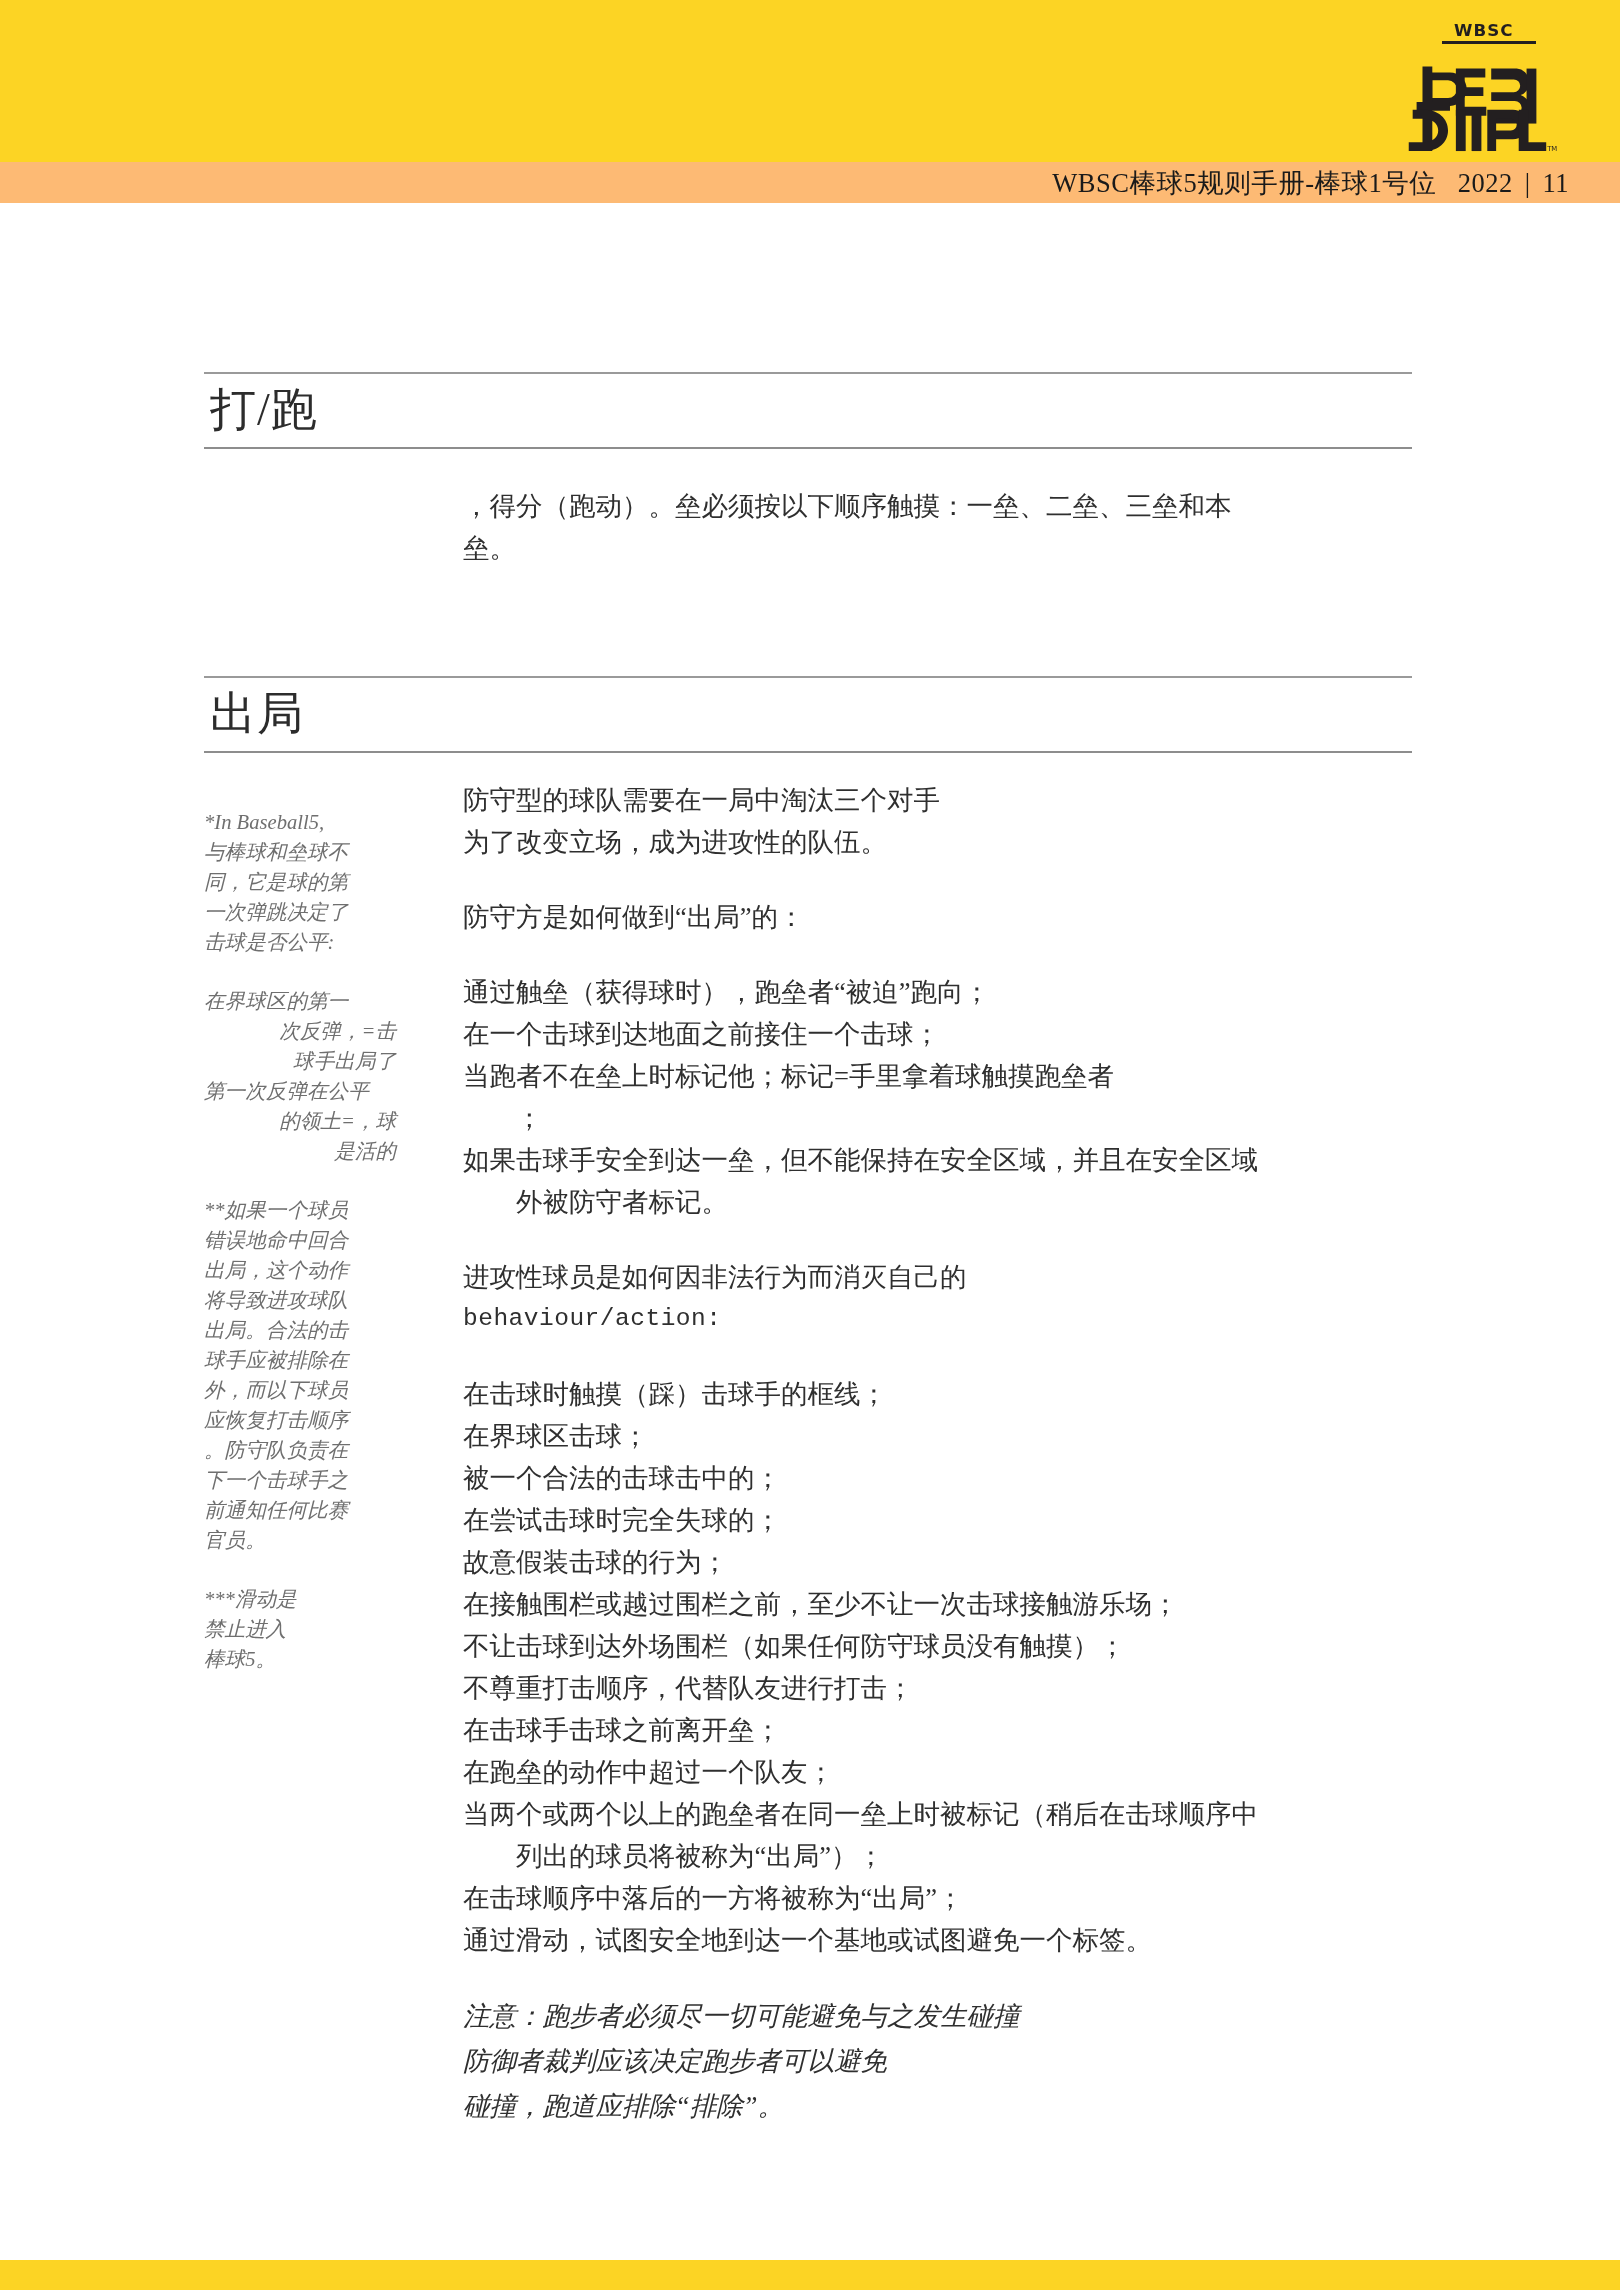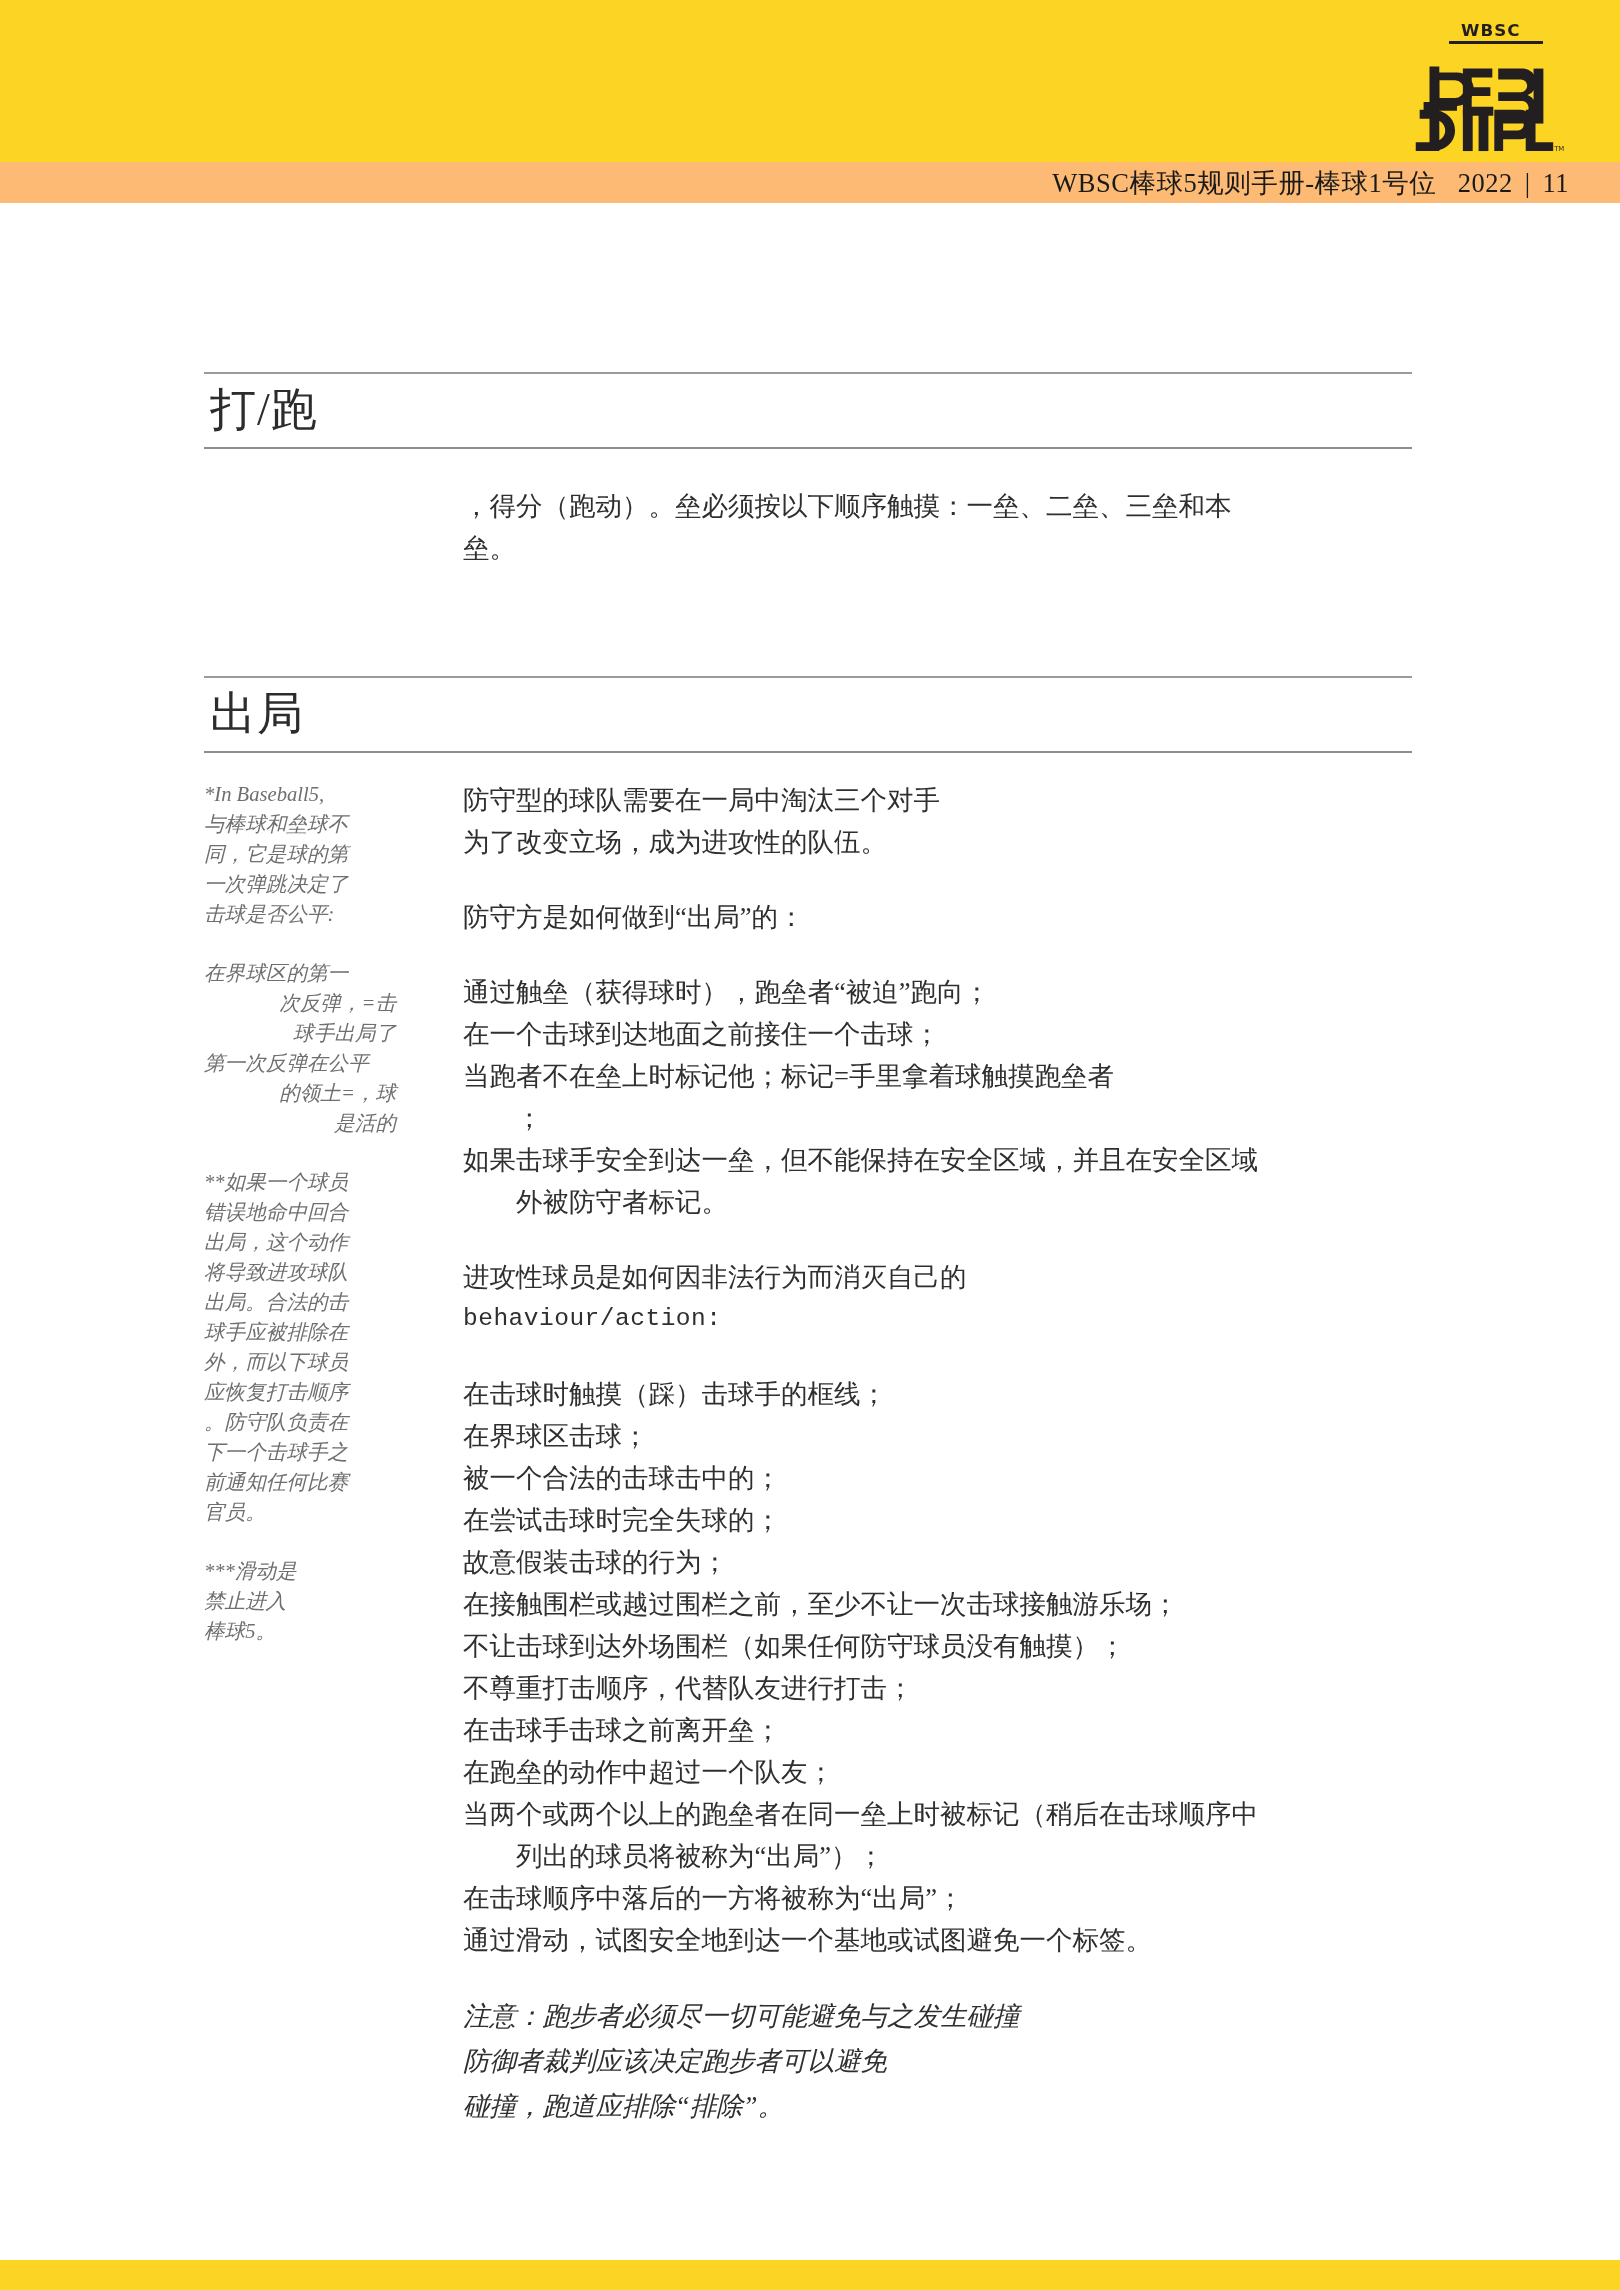--- a/index.html
+++ b/index.html
@@ -22,21 +22,21 @@
     position: absolute;
     top: 0; left: 0;
     width: 1620px;
     height: 172px;
     background: #fcd424;
   }
 
   .logo-wrap {
     position: absolute;
     top: 17.6px;
-    right: 56px;
+    right: 63px;
     width: 162px;
     height: 137px;
   }
 
   .logo-wbsc {
     font-family: "DejaVu Sans", sans-serif;
     font-weight: 700;
     font-size: 16.7px;
     letter-spacing: 1px;
     color: #231f20;
@@ -157,21 +157,21 @@
   .col-side {
     position: absolute;
     left: 204px;
     width: 192px;
     font-style: italic;
     font-size: 20.6px;
     line-height: 30px;
     color: #6f6f6f;
     text-align: justify;
   }
-  .side-note { margin-bottom: 29px; }
+  .side-note { margin-bottom: 29px; margin-top: 28px; }
   .side-note p { margin: 0; }
   .side-ind { text-align: right; font-style: italic; }
 </style>
 </head>
 <body>
 
 <div class="header-band"></div>
 
 <div class="logo-wrap">
   <div class="logo-wbsc">WBSC</div>

